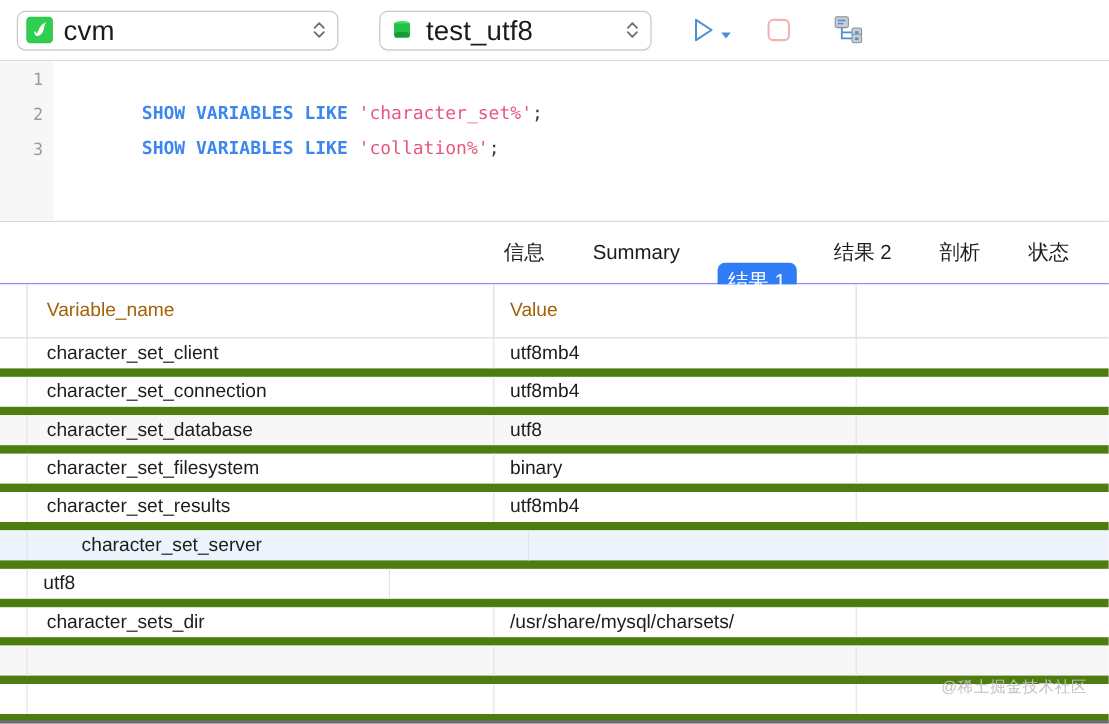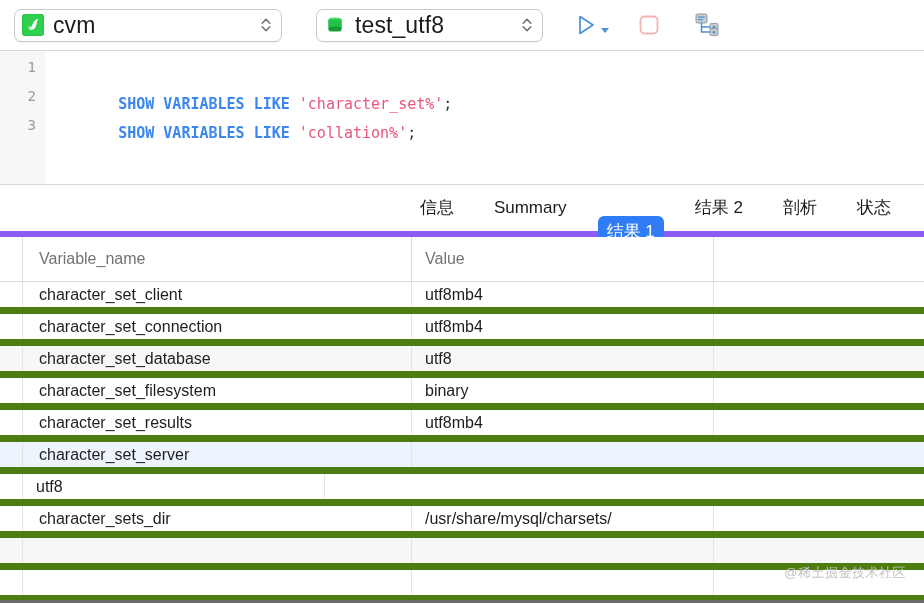--- a/index.html
+++ b/index.html
@@ -100,40 +100,40 @@
   .gutter-num {
     position: absolute;
     right: 9px;
     font-family: "DejaVu Sans Mono", "Liberation Mono", monospace;
     font-size: 14px;
     color: #9b9b9b;
   }
   .code-lines {
     position: absolute;
     left: 64px;
-    top: 10px;
+    top: 0;
     right: 0;
   }
   .code-line {
     height: 29px;
     line-height: 29px;
     font-family: "DejaVu Sans Mono", "Liberation Mono", monospace;
     font-size: 15px;
     white-space: pre;
   }
   .kw  { color: #3b87ef; font-weight: bold; }
   .str { color: #e8567c; }
   .pun { color: #3a3a3a; }
 
   
   .tabbar {
     position: relative;
     height: 52px;
     background: #ffffff;
-    border-bottom: 6px solid #8b5cf6;
+    border-bottom: 1px solid #8b5cf6;
     display: flex;
     align-items: center;
     justify-content: flex-end;
     padding-right: 24px;
     box-sizing: border-box;
   }
   .tab {
     font-size: 17px;
     color: #1c1c1c;
     padding: 4px 9px;
@@ -197,27 +197,27 @@
     font-size: 16px;
     color: #1d1d1d;
     overflow: hidden;
     white-space: nowrap;
   }
   .cell-tail {
     flex: 1 1 auto;
     box-sizing: border-box;
   }
   .grid-head .cell-name,
-  .grid-head .cell-value { font-size: 16px; color: #737373; }
+  .grid-head .cell-value { font-size: 16px; color: #a16207; }
   .grid-head .cell-gutter,
   .grid-head .cell-name,
   .grid-head .cell-value { border-right-color: #dcdcdc; }
 
   .row-alt      { background: #f7f7f7; }
-  .row-selected { background: #eef4fd; }
+  .row-selected { background: #eef4fd; gap: 29px; }
 
   .watermark {
     position: absolute;
     right: 18px;
     bottom: 18px;
     font-size: 13px;
     color: #c2c2c2;
     letter-spacing: 0.5px;
   }
 </style>

